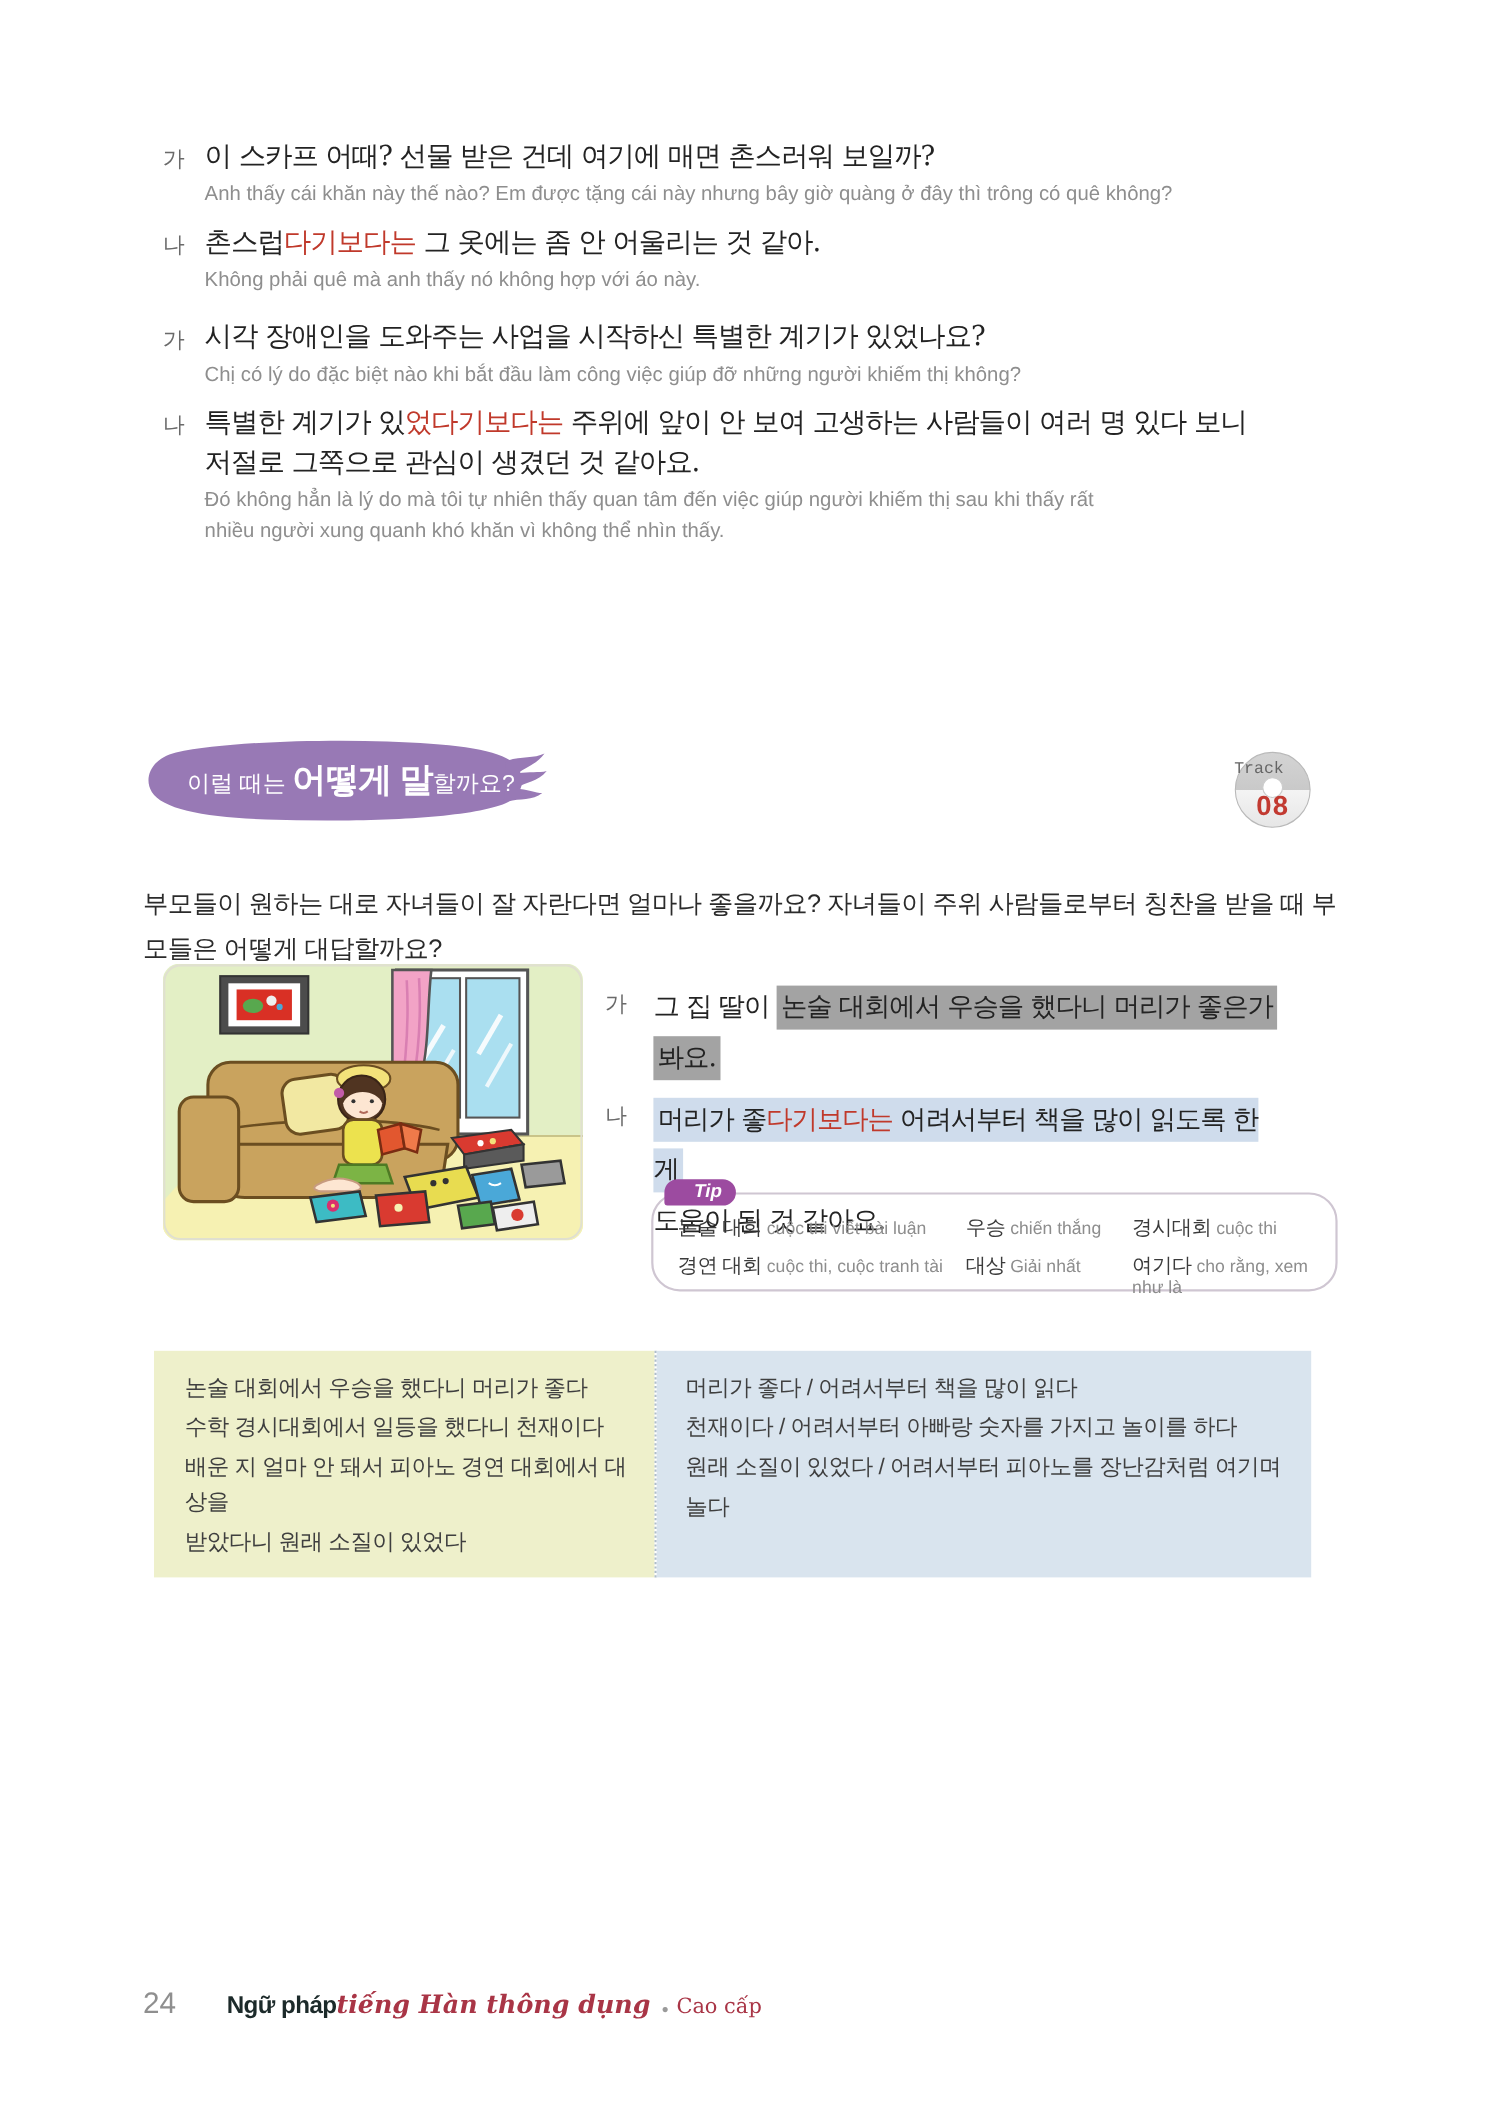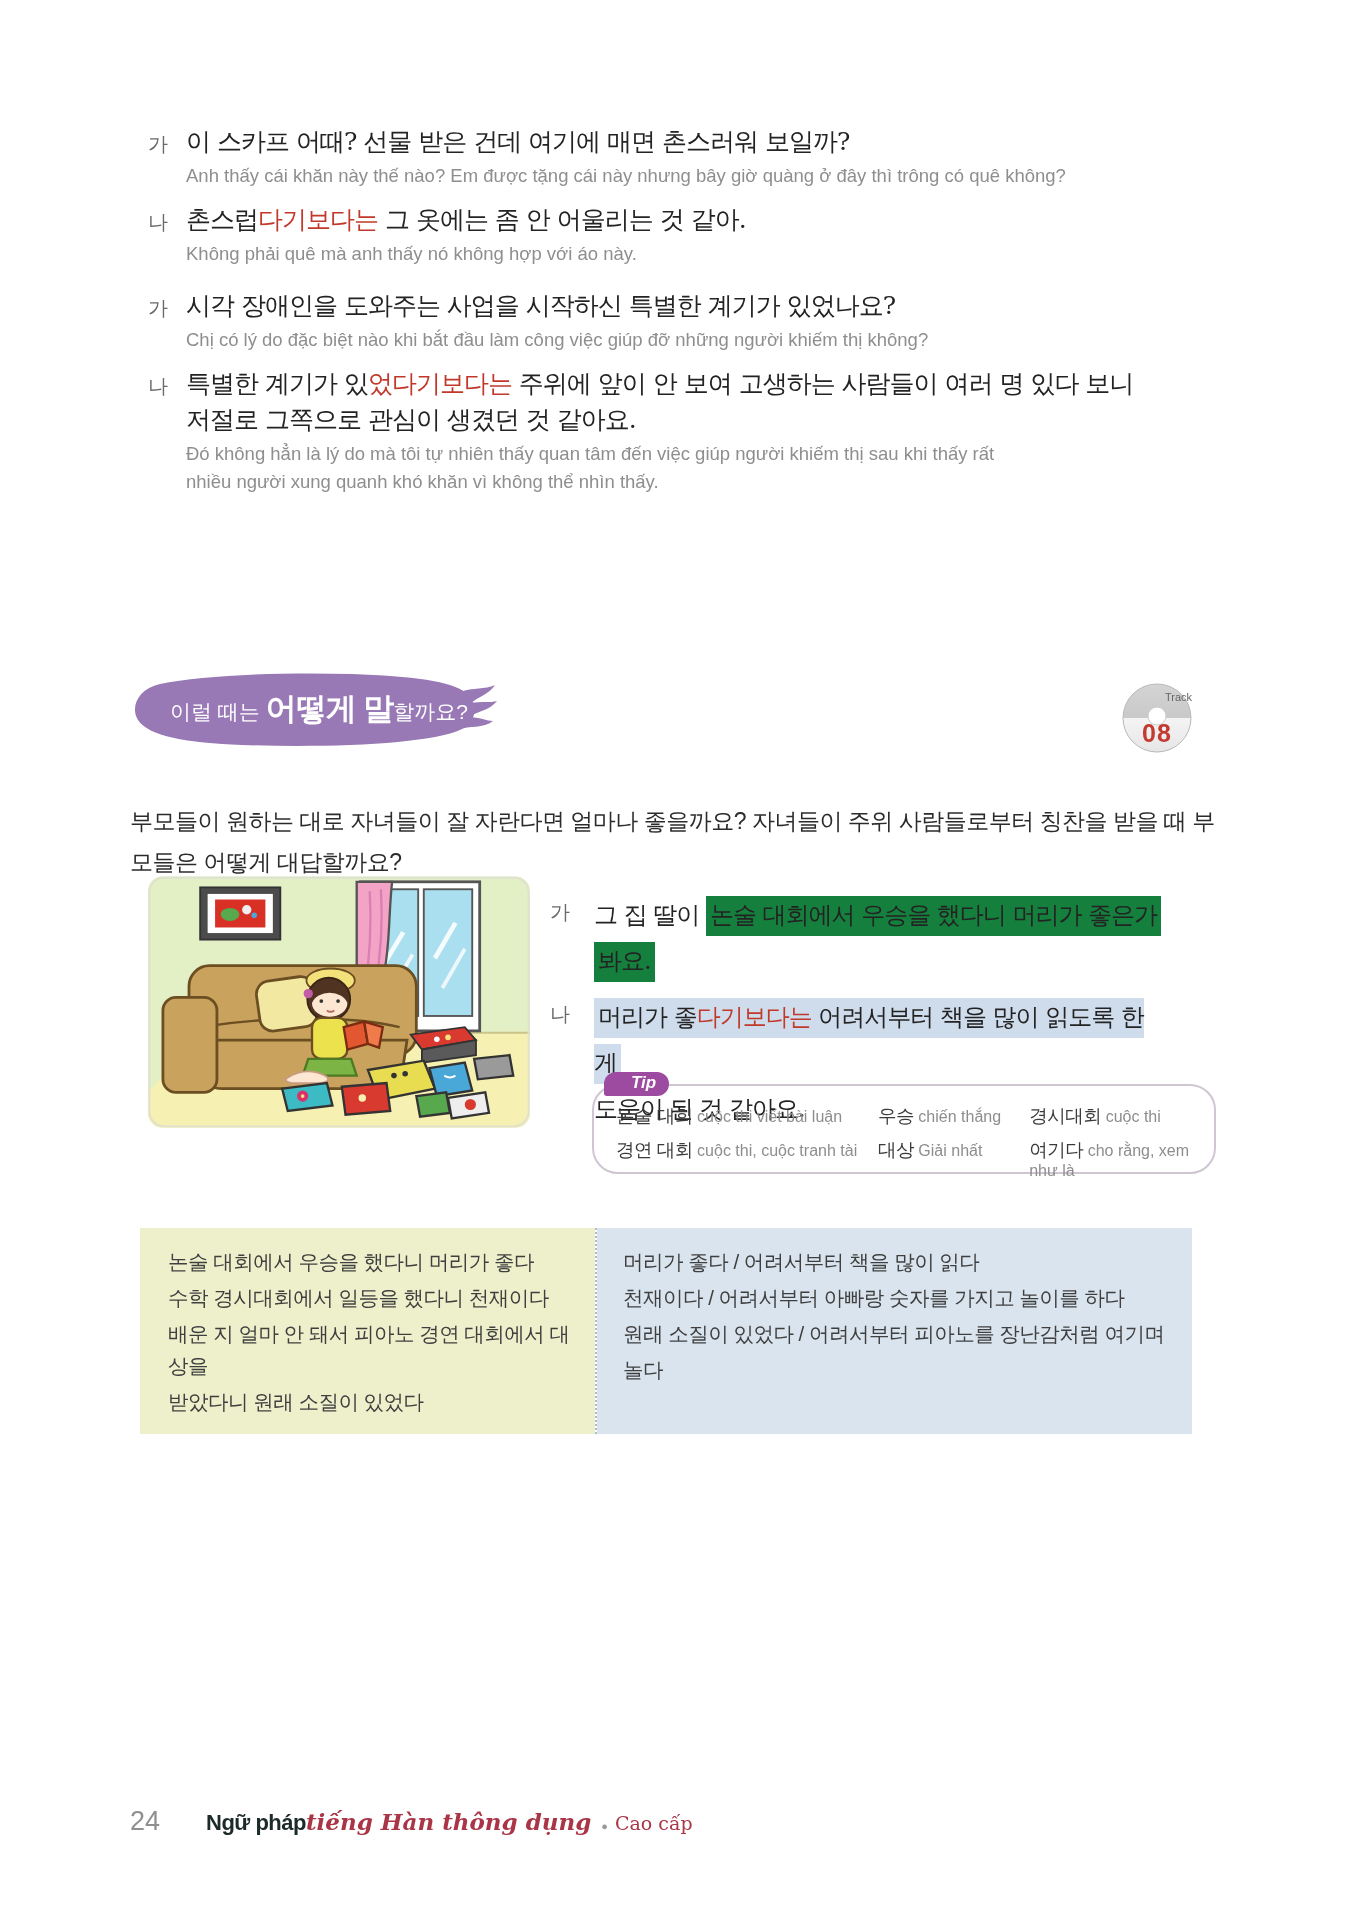--- a/index.html
+++ b/index.html
@@ -16,34 +16,34 @@
   .vi{font-size:18.5px;color:#8e8e8e;margin:0;line-height:28px;}
   .red{color:#c0392b;}
   .mb12{margin-bottom:12px;} .mb20{margin-bottom:20px;}
 
   
   .sec-header{position:absolute;top:670px;left:130px;width:510px;height:84px;}
   .badge-text{position:absolute;left:40px;top:18px;color:#fff;white-space:nowrap;}
   .badge-text .b1{font-size:21px;}
   .badge-text .b2{font-size:31px;font-weight:bold;letter-spacing:-1px;}
   .track-badge{position:absolute;left:1122px;top:682px;width:70px;height:72px;}
-  .track-label{position:absolute;top:9px;width:100%;text-align:right;font-size:11px;color:#666;}
+  .track-label{position:absolute;top:9px;width:100%;text-align:left;font-size:15px;color:#666;font-family:Liberation Mono, monospace;}
   .track-number{position:absolute;top:37px;width:100%;text-align:center;font-size:25px;
                 font-weight:bold;color:#c23a31;letter-spacing:1px;}
 
   
   .intro{position:absolute;top:778px;left:130px;width:1115px;font-size:23px;color:#2b2b2b;
          line-height:41px;letter-spacing:-0.5px;}
 
   
   .illustration{position:absolute;left:148px;top:876px;width:382px;height:252px;}
   .conv{position:absolute;left:550px;top:892px;width:620px;}
   .conv .sp{flex:0 0 44px;}
   .conv .ko{font-size:24px;line-height:46px;margin:0;}
-  .hl-y{background:#15803d;padding:5px 4px 7px 4px;}
+  .hl-y{background:#a3a3a3;padding:5px 4px 7px 4px;}
   .hl-b{background:#cfdcec;padding:5px 4px 7px 4px;}
   .conv-n{margin-top:10px;}
 
   
   .tipbox{position:absolute;left:592px;top:1084px;width:624px;height:90px;
           border:2px solid #cfc6d2;border-radius:26px;box-sizing:border-box;
           padding:17px 16px 10px 22px;}
   .tip-pill{position:absolute;top:-14px;left:10px;background:#9c4ba0;color:#fff;
             font-size:17px;font-weight:bold;font-style:italic;padding:1px 13px 3px 27px;
             border-radius:13px 13px 13px 3px;}

